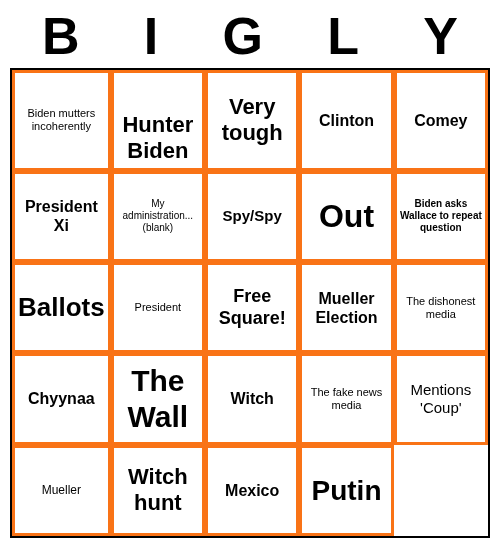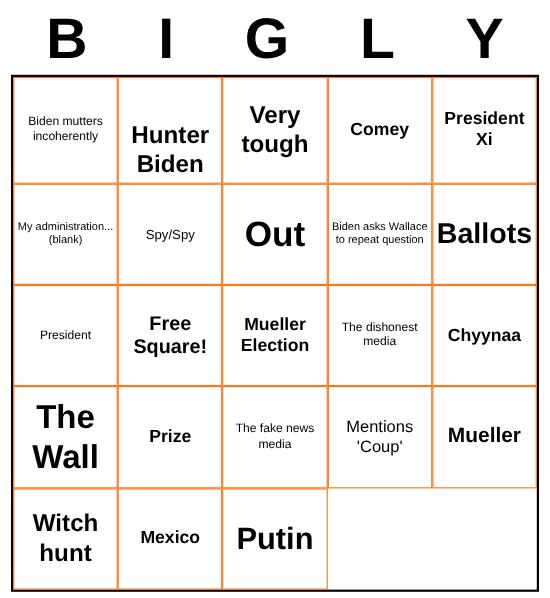--- a/index.html
+++ b/index.html
@@ -37,21 +37,21 @@
     .bingo-grid {
       display: grid;
       grid-template-columns: repeat(5, 1fr);
       grid-template-rows: repeat(5, 1fr);
       width: 480px;
       height: 470px;
       border: 2px solid #000;
     }
 
     .bingo-cell {
-      border: 1px solid #f97316;
+      border: 3px solid #f97316;
       display: flex;
       align-items: center;
       justify-content: center;
       text-align: center;
       padding: 3px;
     }
 
     .bingo-cell span {
       display: block;
       line-height: 1.2;
@@ -72,36 +72,39 @@
 <div class="bingo-cell">
       <span style="font-size: 11px; font-weight: normal;">Biden mutters incoherently</span>
     </div>
     <div class="bingo-cell">
       <span style="font-size: 22px; font-weight: bold; margin-top: 36px;">Hunter Biden</span>
     </div>
     <div class="bingo-cell">
       <span style="font-size: 22px; font-weight: bold;">Very tough</span>
     </div>
     <div class="bingo-cell">
+      <span style="font-size: 16px; font-weight: bold;">Clinton</span>
+    </div>
+    <div class="bingo-cell">
       <span style="font-size: 16px; font-weight: bold;">Comey</span>
     </div>
     <div class="bingo-cell">
       <span style="font-size: 16px; font-weight: bold;">President Xi</span>
     </div>
     <div class="bingo-cell">
       <span style="font-size: 10px; font-weight: normal;">My administration... (blank)</span>
     </div>
     <div class="bingo-cell">
-      <span style="font-size: 12px; font-weight: normal;">Spy/Spy</span>
+      <span style="font-size: 15px; font-weight: bold;">Spy/Spy</span>
     </div>
     <div class="bingo-cell">
       <span style="font-size: 32px; font-weight: bold;">Out</span>
     </div>
     <div class="bingo-cell">
-      <span style="font-size: 10px; font-weight: normal;">Biden asks Wallace to repeat question</span>
+      <span style="font-size: 10px; font-weight: bold;">Biden asks Wallace to repeat question</span>
     </div>
     <div class="bingo-cell">
       <span style="font-size: 26px; font-weight: bold;">Ballots</span>
     </div>
     <div class="bingo-cell">
       <span style="font-size: 11px; font-weight: normal;">President</span>
     </div>
     <div class="bingo-cell">
       <span style="font-size: 18px; font-weight: bold;">Free Square!</span>
     </div>
@@ -111,30 +114,30 @@
     <div class="bingo-cell">
       <span style="font-size: 11px; font-weight: normal;">The dishonest media</span>
     </div>
     <div class="bingo-cell">
       <span style="font-size: 16px; font-weight: bold;">Chyynaa</span>
     </div>
     <div class="bingo-cell">
       <span style="font-size: 30px; font-weight: bold;">The Wall</span>
     </div>
     <div class="bingo-cell">
-      <span style="font-size: 16px; font-weight: bold;">Prize</span>
+      <span style="font-size: 16px; font-weight: bold;">Witch</span>
     </div>
     <div class="bingo-cell">
       <span style="font-size: 11px; font-weight: normal;">The fake news media</span>
     </div>
     <div class="bingo-cell">
       <span style="font-size: 15px; font-weight: normal;">Mentions 'Coup'</span>
     </div>
     <div class="bingo-cell">
-      <span style="font-size: 19px; font-weight: bold;">Mueller</span>
+      <span style="font-size: 12px; font-weight: normal;">Mueller</span>
     </div>
     <div class="bingo-cell">
       <span style="font-size: 22px; font-weight: bold;">Witch hunt</span>
     </div>
     <div class="bingo-cell">
       <span style="font-size: 16px; font-weight: bold;">Mexico</span>
     </div>
     <div class="bingo-cell">
       <span style="font-size: 28px; font-weight: bold; text-align: right;">Putin</span>
     </div>

